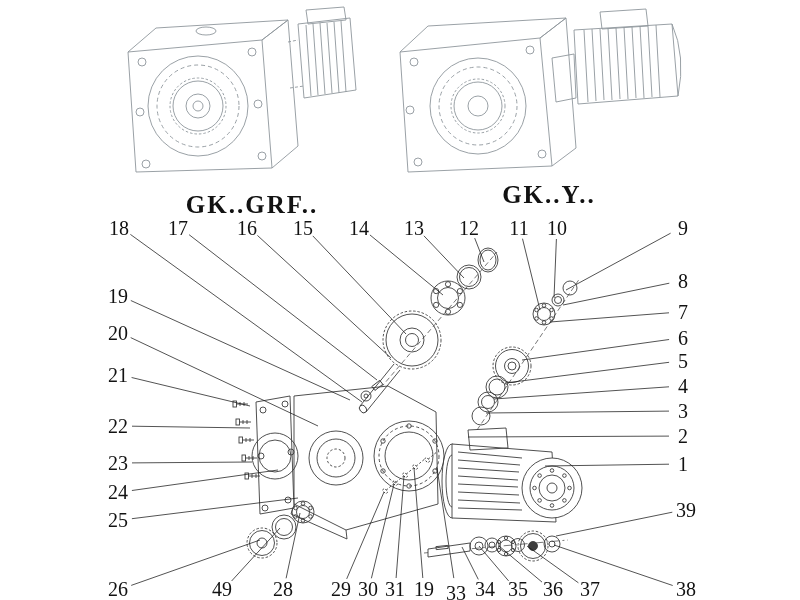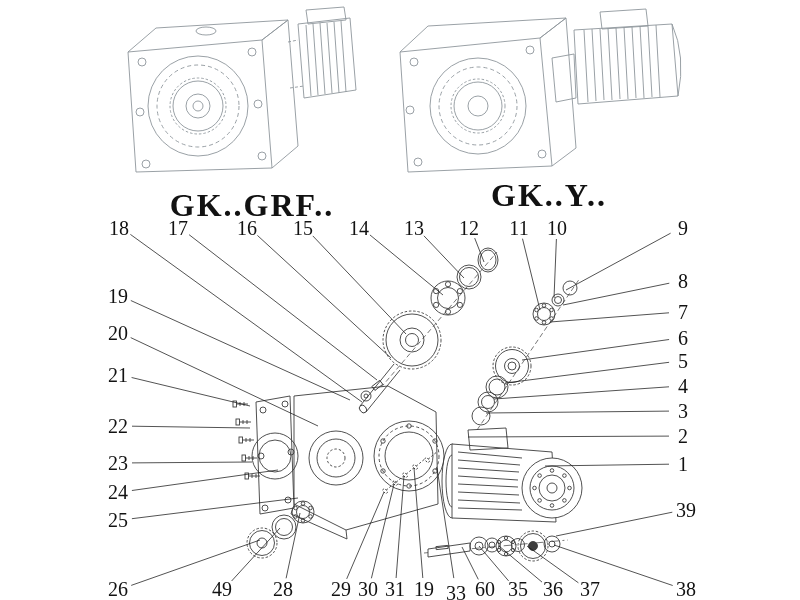--- a/index.html
+++ b/index.html
@@ -5,21 +5,21 @@
   * { margin:0; padding:0; box-sizing:border-box; }
   html,body { background:#e9e9e9; }
   .stage {
     position:relative; width:800px; height:600px; margin:0 auto;
     background:#ffffff; overflow:hidden;
     font-family:"Liberation Serif", serif;
   }
   svg.art { position:absolute; left:0; top:0; }
   .title {
     position:absolute; transform:translate(-50%,-50%);
-    font-weight:bold; font-size:32px; letter-spacing:2px; color:#121212;
+    font-weight:bold; font-size:25px; letter-spacing:2px; color:#121212;
     white-space:nowrap;
   }
   .callout {
     position:absolute; transform:translate(-50%,-50%);
     font-size:20px; color:#121212; line-height:1; white-space:nowrap;
   }
 </style>
 </head>
 <body>
 
@@ -365,19 +365,19 @@
       <div class="callout" style="left: 118px; top: 492px;">24</div>
       <div class="callout" style="left: 118px; top: 520px;">25</div>
       <div class="callout" style="left: 118px; top: 589px;">26</div>
       <div class="callout" style="left: 222px; top: 589px;">49</div>
       <div class="callout" style="left: 283px; top: 589px;">28</div>
       <div class="callout" style="left: 341px; top: 589px;">29</div>
       <div class="callout" style="left: 368px; top: 589px;">30</div>
       <div class="callout" style="left: 395px; top: 589px;">31</div>
       <div class="callout" style="left: 424px; top: 589px;">19</div>
       <div class="callout" style="left: 456px; top: 593px;">33</div>
-      <div class="callout" style="left: 485px; top: 589px;">60</div>
+      <div class="callout" style="left: 485px; top: 589px;">34</div>
       <div class="callout" style="left: 518px; top: 589px;">35</div>
       <div class="callout" style="left: 553px; top: 589px;">36</div>
       <div class="callout" style="left: 590px; top: 589px;">37</div>
       <div class="callout" style="left: 686px; top: 589px;">38</div>
     </div>
 </div>
 
 </body></html>

